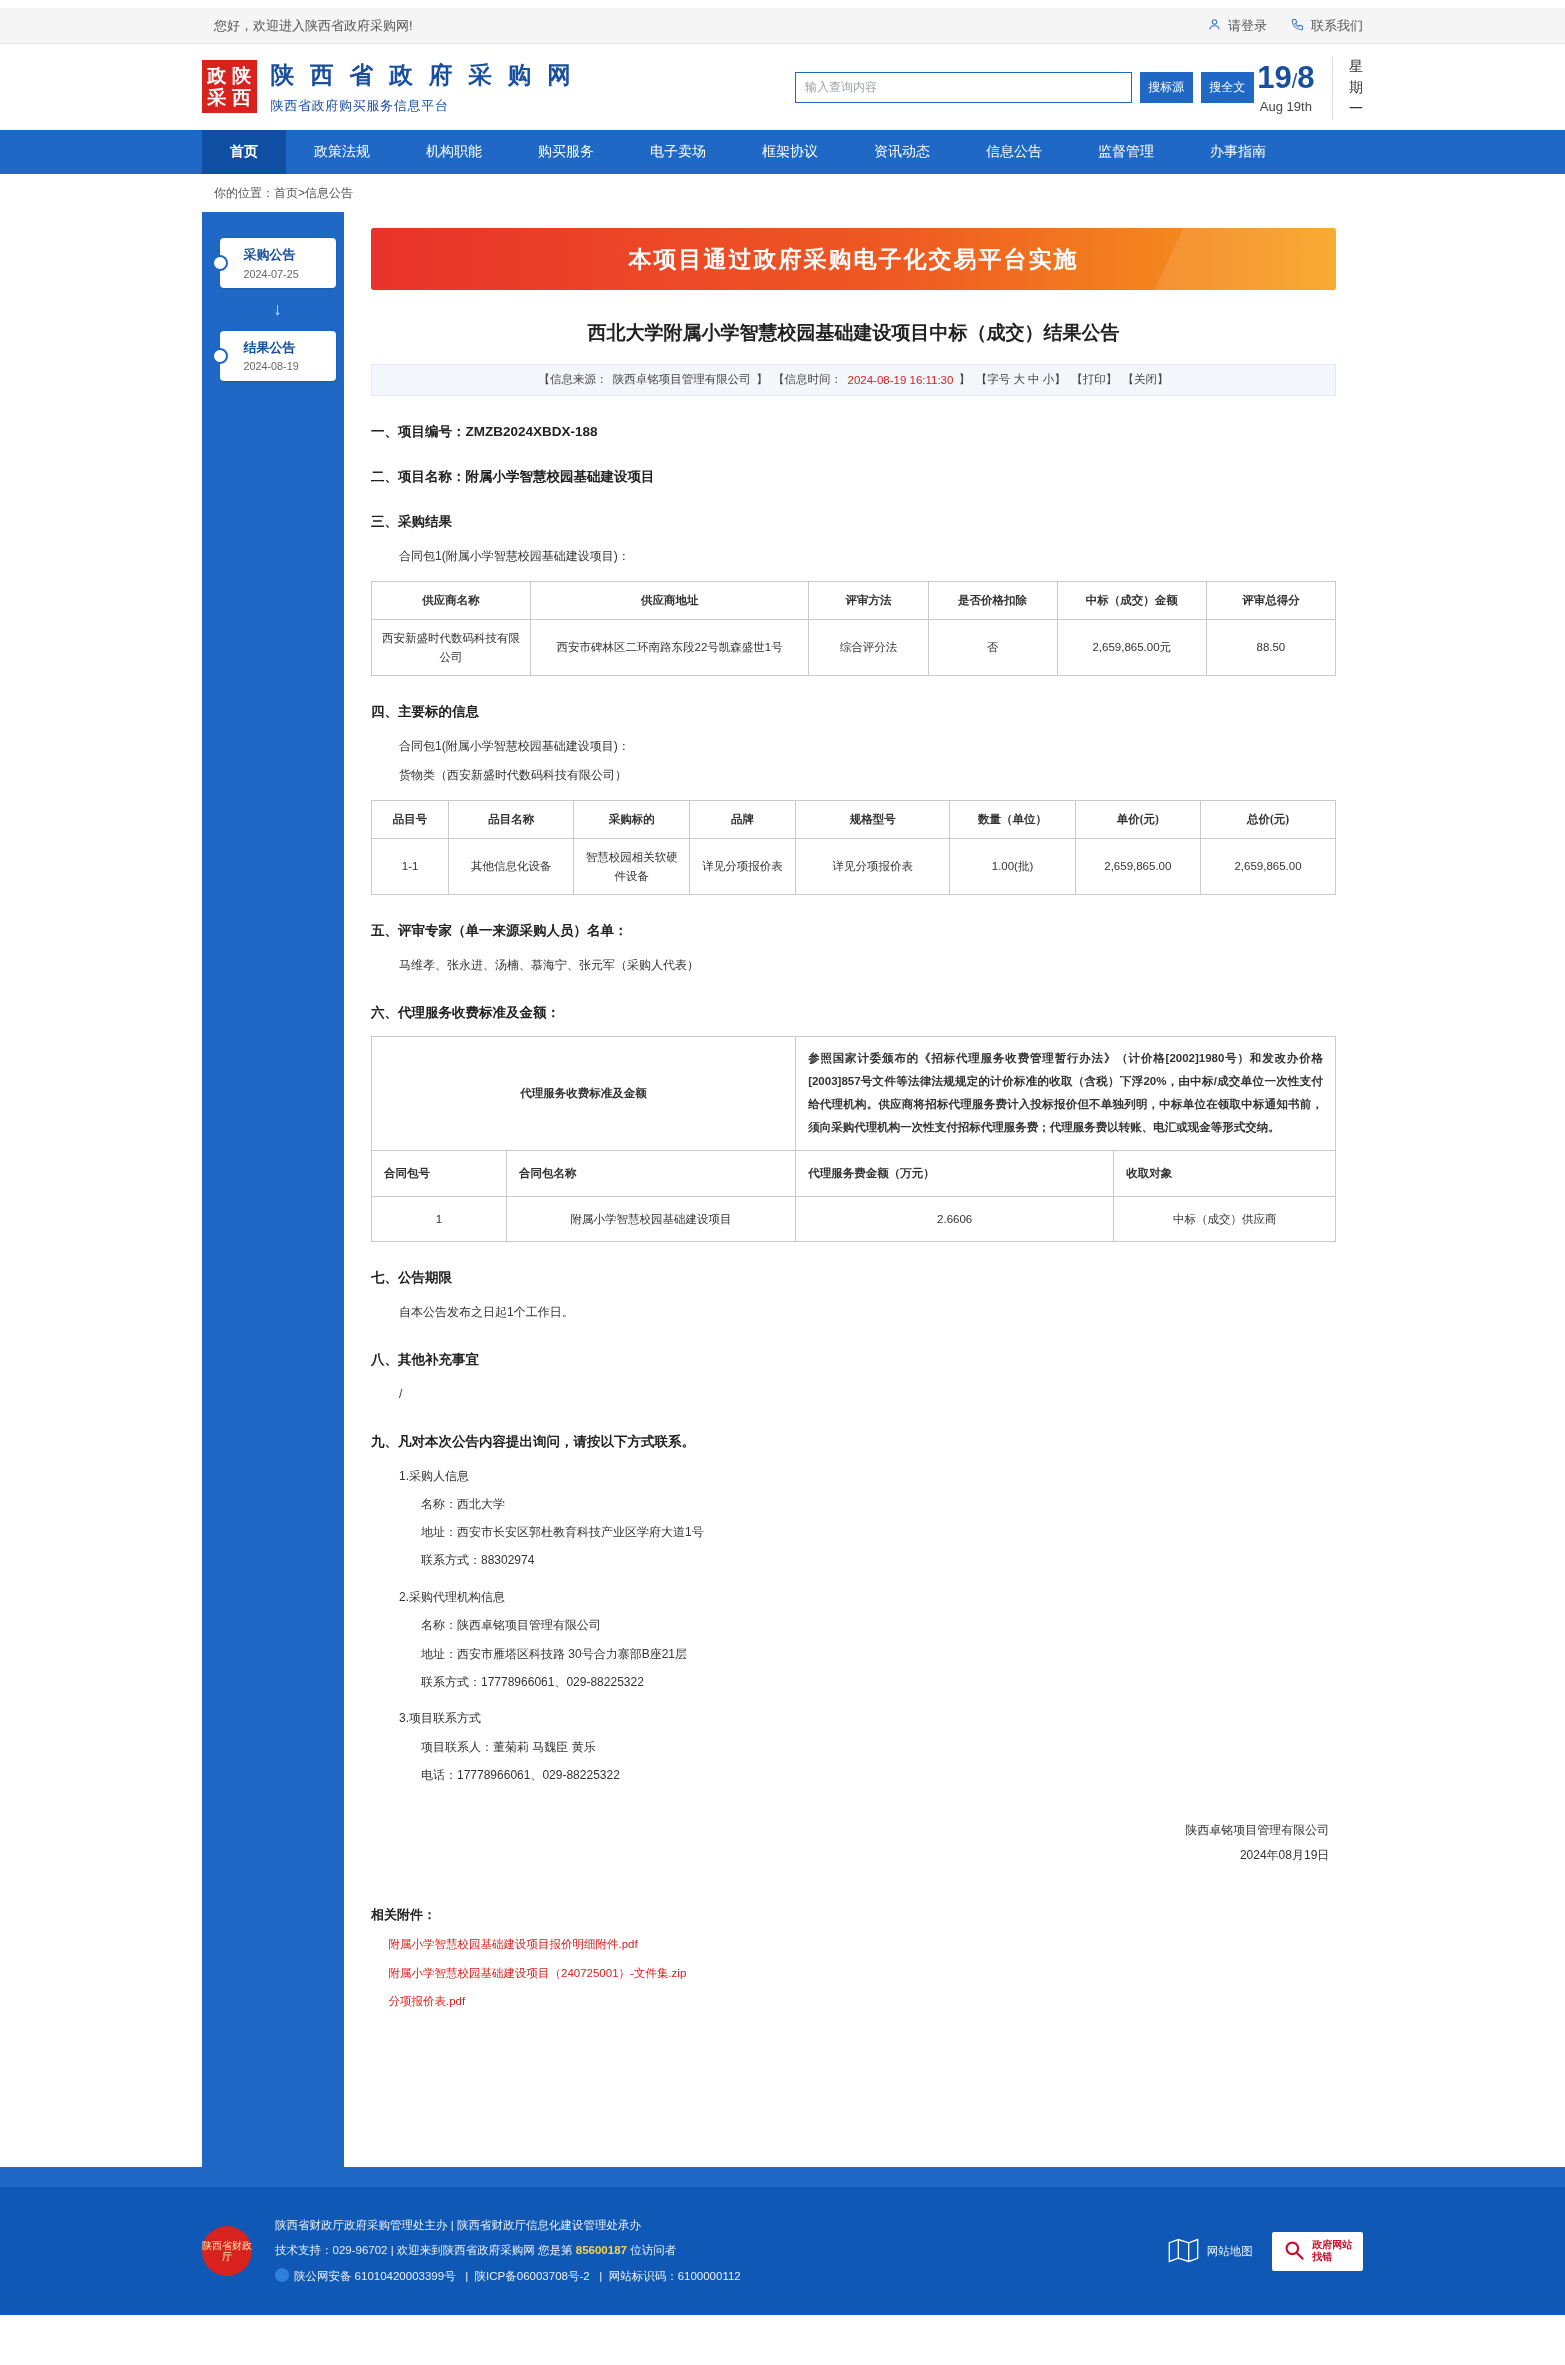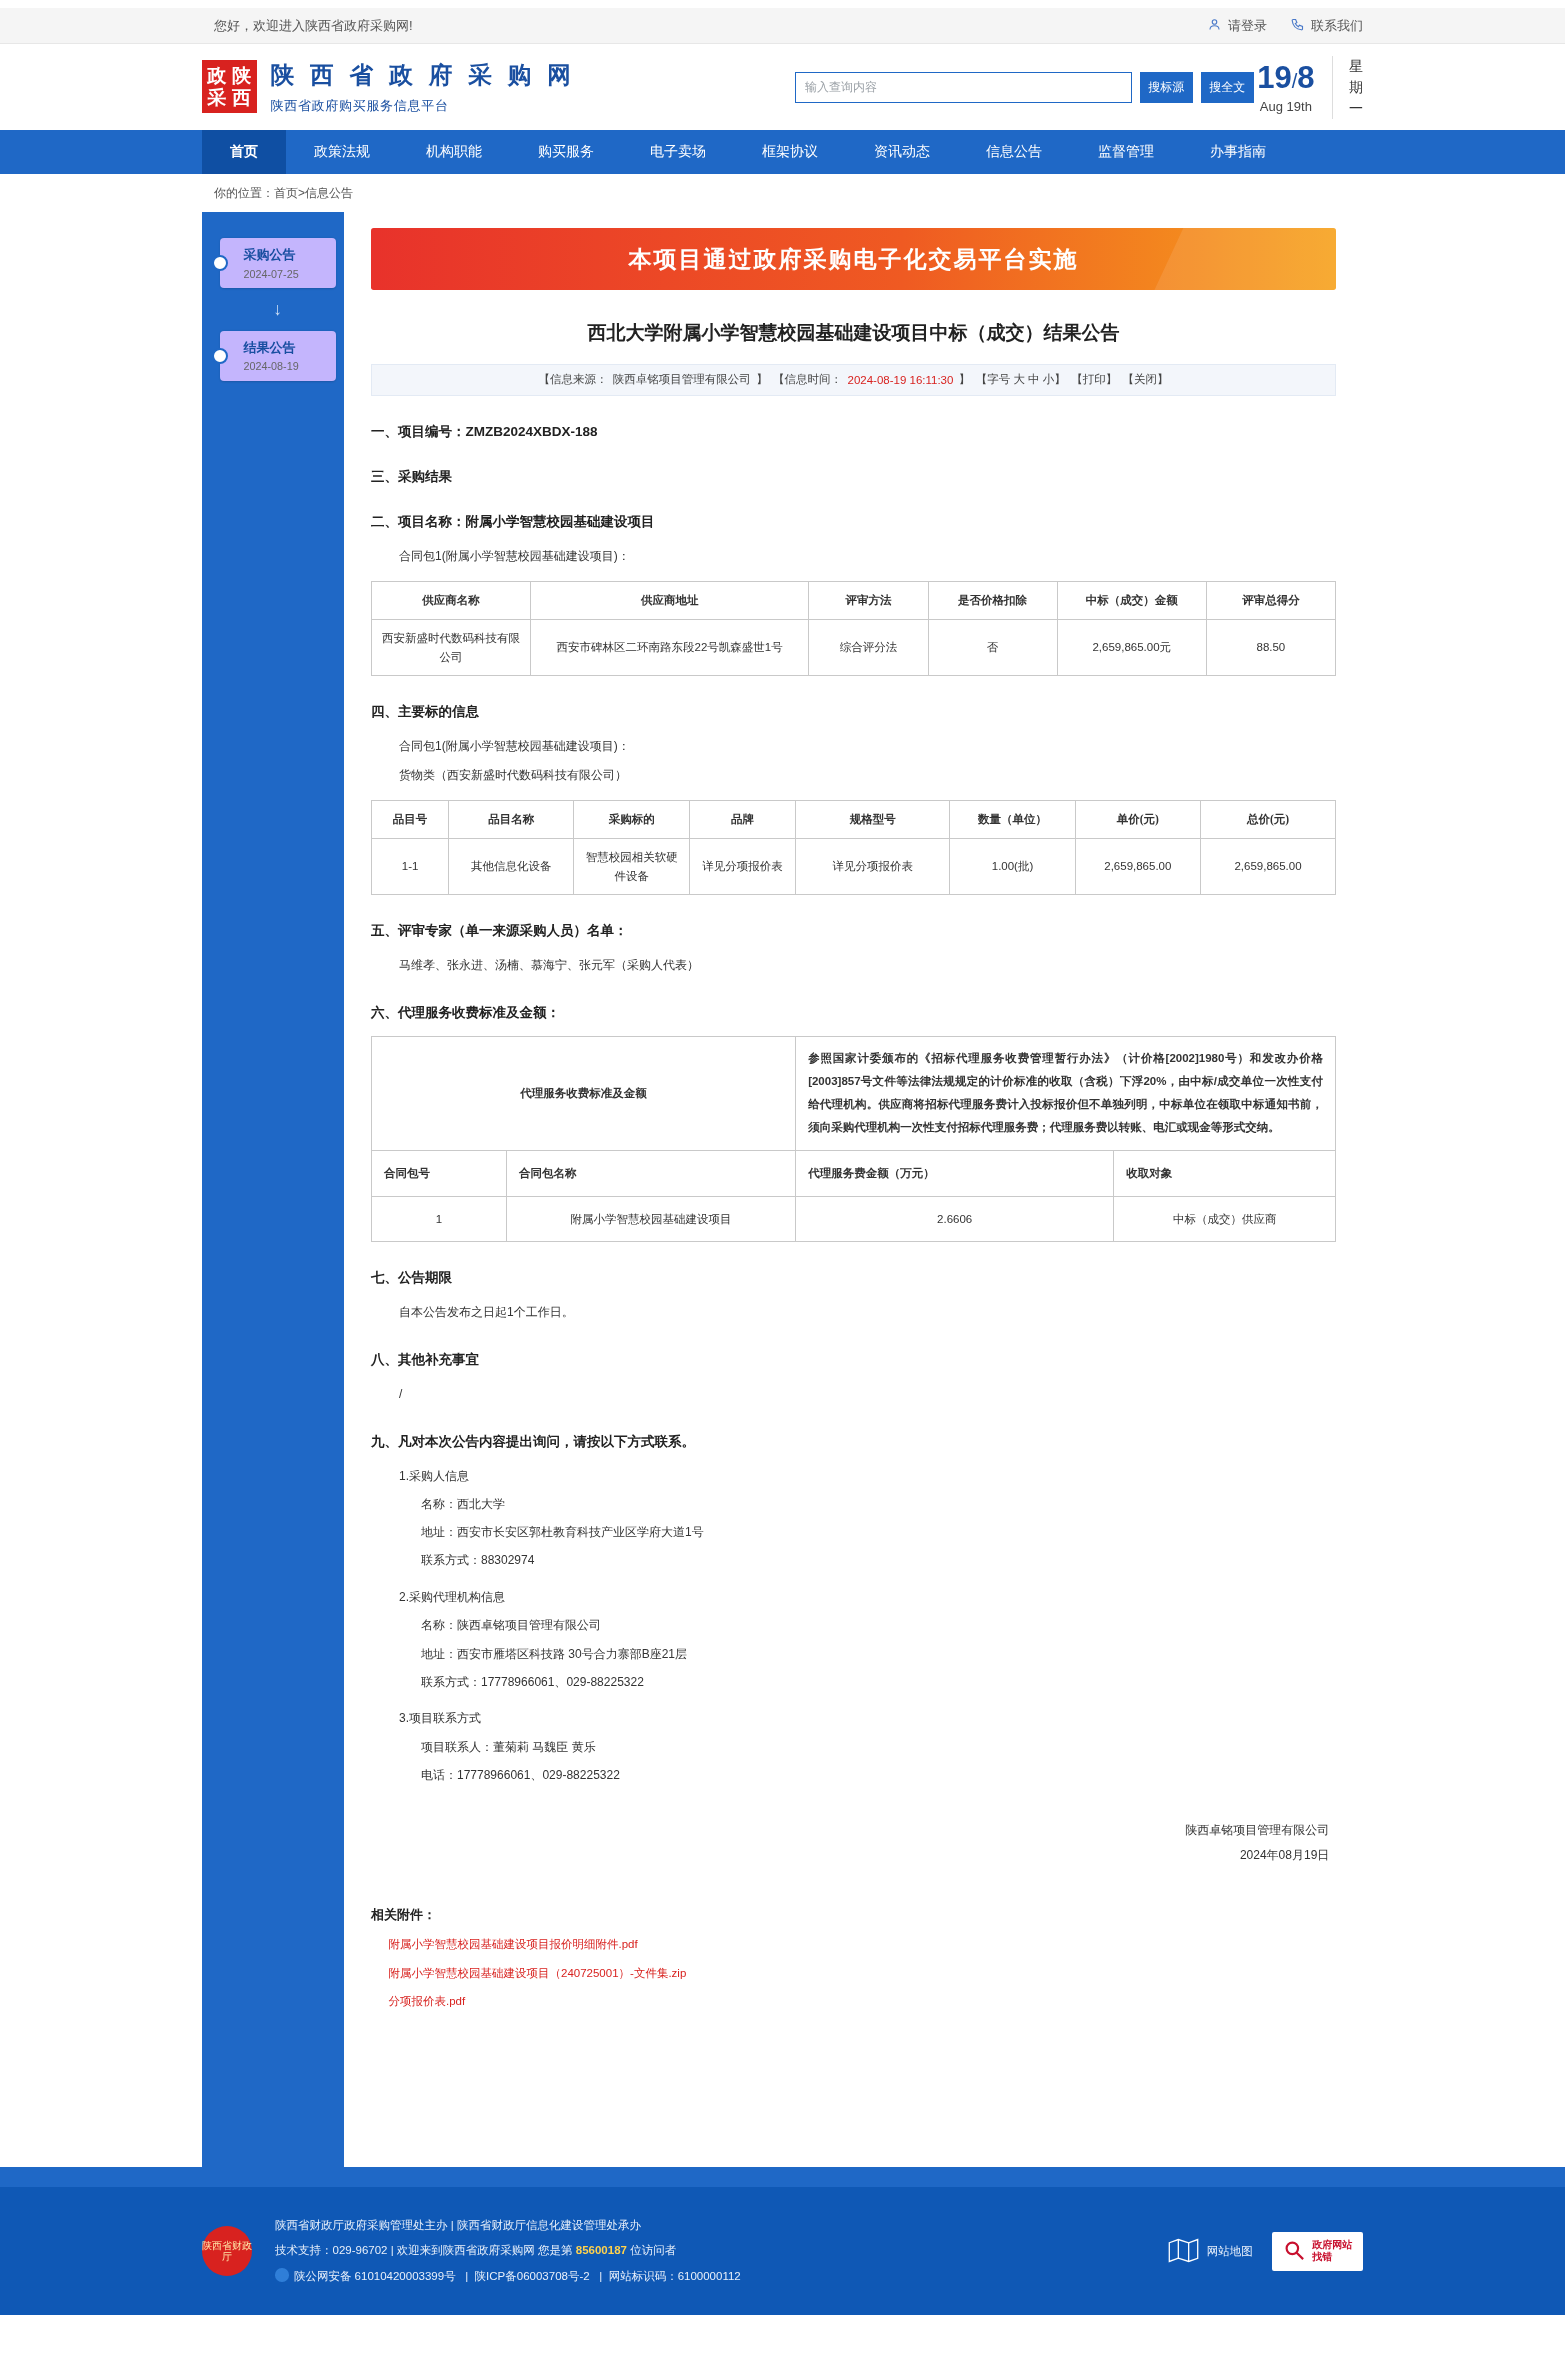--- a/index.html
+++ b/index.html
@@ -85,21 +85,21 @@
   }
   .crumb a{ color:#555; text-decoration:none; }
 
   
   .main { display:flex; padding: 0 202px 0 202px; background:#fff; align-items:stretch;}
   .side {
     width: 142px; background:#1f68c6; padding: 26px 0 0 0; color:#fff; position:relative;
     min-height: 1955px;
   }
   .side .node {
-    background:#c4b5fd; color:#333; margin: 0 8px 0 17.5px; height:50px; border-radius: 4px;
+    background:#ffffff; color:#333; margin: 0 8px 0 17.5px; height:50px; border-radius: 4px;
     display:flex; flex-direction:column; justify-content:center; padding-left: 24px;
     box-shadow: 0 0.7px 2px rgba(0,0,0,.15); position:relative;
   }
   .side .node .t1 { font-size: 13px; font-weight:bold; color:#174ea0;}
   .side .node .t2 { font-size: 10.8px; color:#666; margin-top:3.4px;}
   .side .node::before{
     content:""; position:absolute; left:-8px; top:50%; transform:translateY(-50%);
     width: 12px; height:12px; border-radius:50%; background:#fff; border:2px solid #1f68c6;
   }
   .side .arrow {
@@ -290,23 +290,23 @@
         <span>】</span>
         <span>【信息时间：</span>
         <span class="hl">2024-08-19 16:11:30</span>
         <span>】</span>
         <span class="lnk">【字号 大 中 小】</span>
         <span class="lnk">【打印】</span>
         <span class="lnk">【关闭】</span>
       </div>
 
       <div class="sec-h">一、项目编号：ZMZB2024XBDX-188</div>
+      <div class="sec-h">二、项目名称：附属小学智慧校园基础建设项目</div>
+
       <div class="sec-h">三、采购结果</div>
-
-      <div class="sec-h">二、项目名称：附属小学智慧校园基础建设项目</div>
       <div class="para">合同包1(附属小学智慧校园基础建设项目)：</div>
 
       <table class="tbl">
         <thead>
           <tr>
             <th style="width:16%">供应商名称</th>
             <th style="width:28%">供应商地址</th>
             <th style="width:12%">评审方法</th>
             <th style="width:13%">是否价格扣除</th>
             <th style="width:15%">中标（成交）金额</th>

